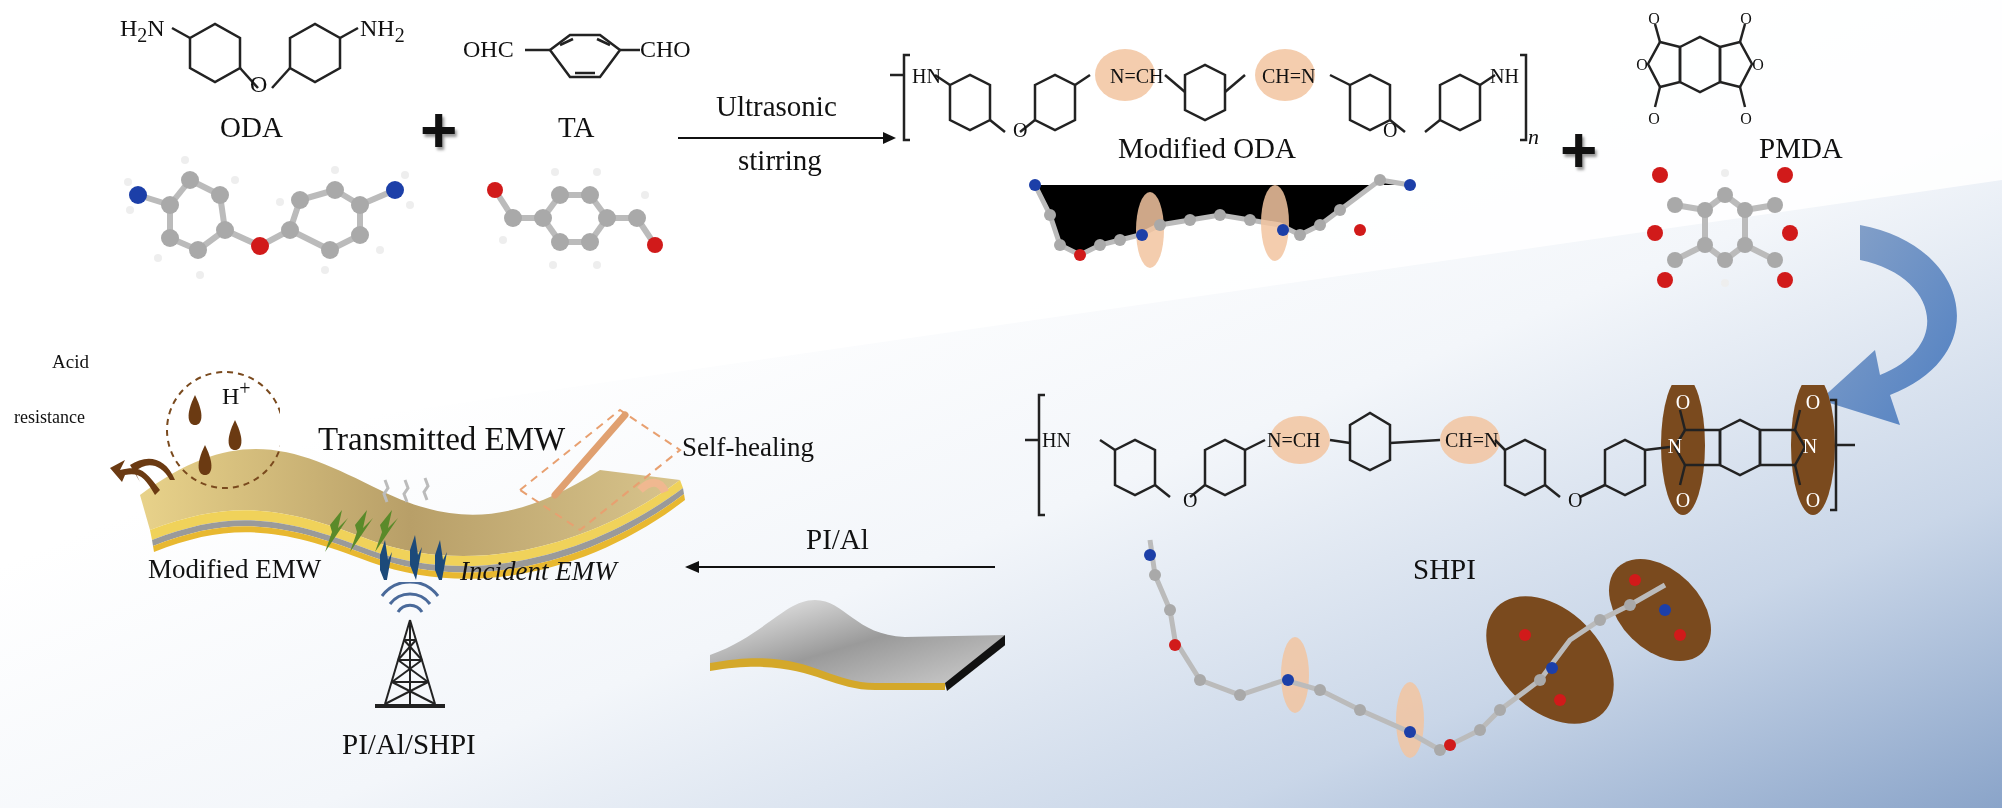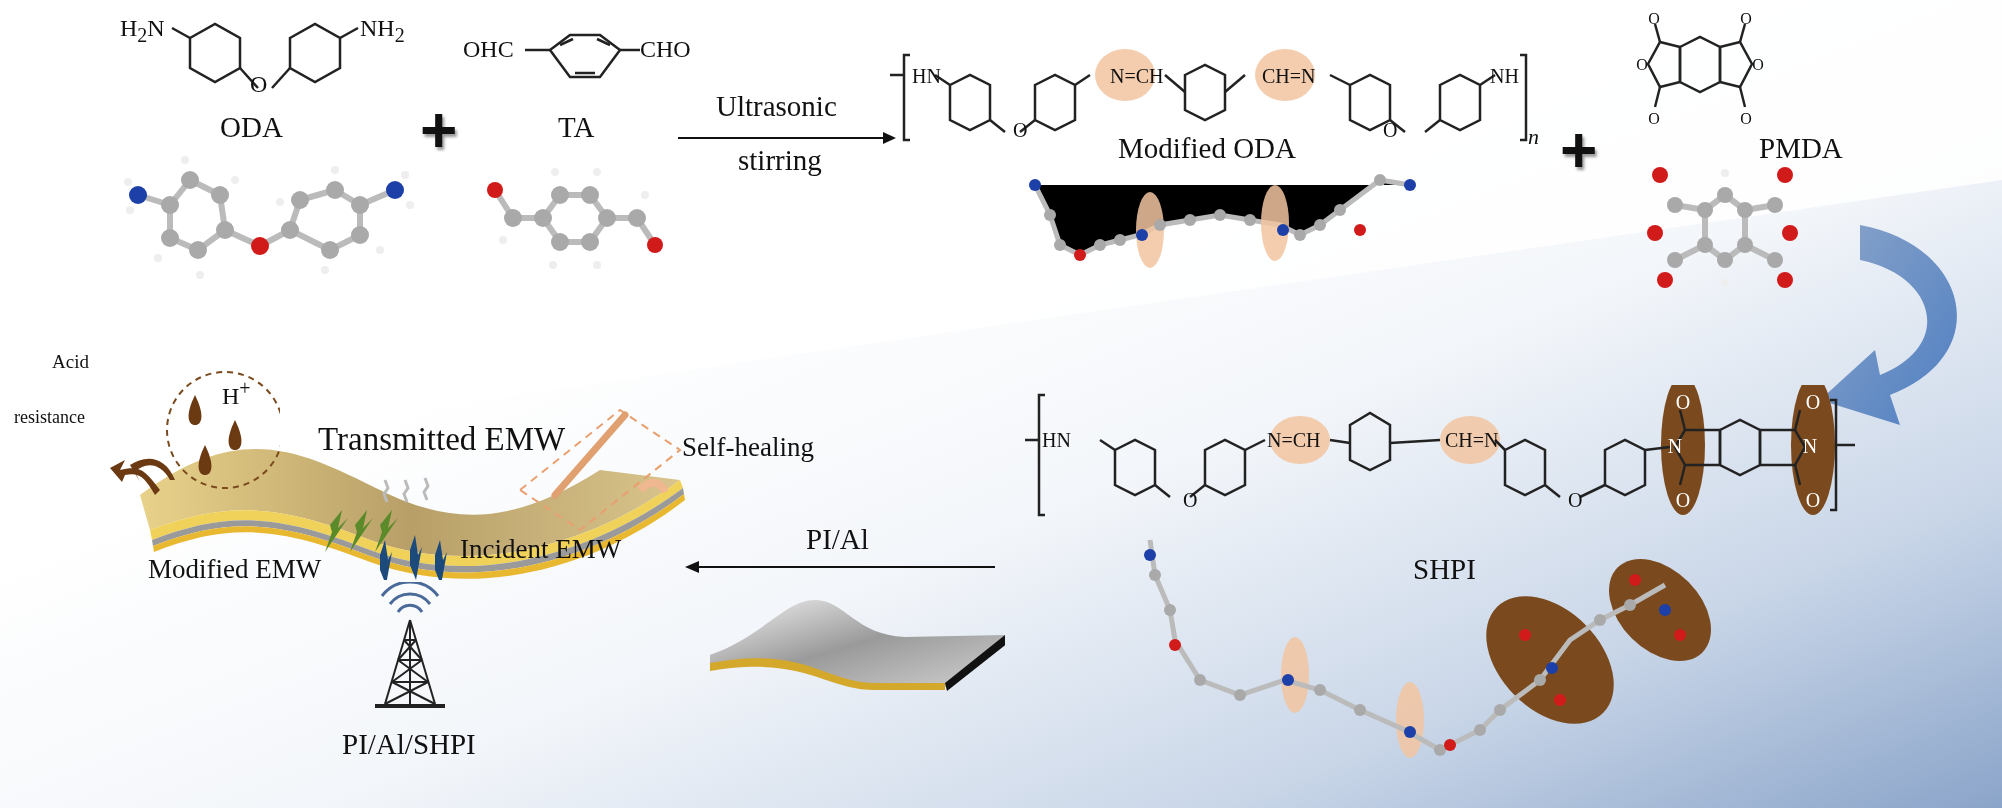--- a/index.html
+++ b/index.html
@@ -428,21 +428,21 @@
   </g>
   <path d="M50,130 C35,110 30,105 10,110 L15,100 L0,108 L12,122 L15,115 C30,112 35,118 45,135 Z" fill="#6b3a12"></path>
 </svg>
 <div class="chem" style="left:222px;top:378px;font-size:24px;"><span>H</span><sup class="small">+</sup></div>
 <div class="lbl" style="left:52px;top:352px;font-size:19px;">Acid</div>
 <div class="lbl" style="left:14px;top:408px;font-size:18px;">resistance</div>
 
 <div class="lbl" style="left:318px;top:423px;font-size:33px;">Transmitted EMW</div>
 <div class="lbl" style="left:682px;top:434px;font-size:27px;">Self-healing</div>
 <div class="lbl" style="left:148px;top:556px;font-size:27px;">Modified EMW</div>
-<div class="lbl" style="left:460px;top:536px;font-size:27px;">Incident EMW</div>
+<div class="lbl" style="left:460px;top:558px;font-size:27px;font-style:italic;">Incident EMW</div>
 
 <svg style="position:absolute;left:360px;top:582px;" width="100" height="130" viewBox="0 0 100 130">
   <g fill="none" stroke="#4a6a9a" stroke-width="3">
     <path d="M30,22 A25,25 0 0 1 70,22"></path>
       <path d="M22,14 A35,35 0 0 1 78,14"></path>
       <path d="M38,30 A14,14 0 0 1 62,30"></path>
   </g>
   <g stroke="#222" stroke-width="2" fill="none">
     <line x1="50" y1="38" x2="25" y2="122"></line>
       <line x1="50" y1="38" x2="75" y2="122"></line>

